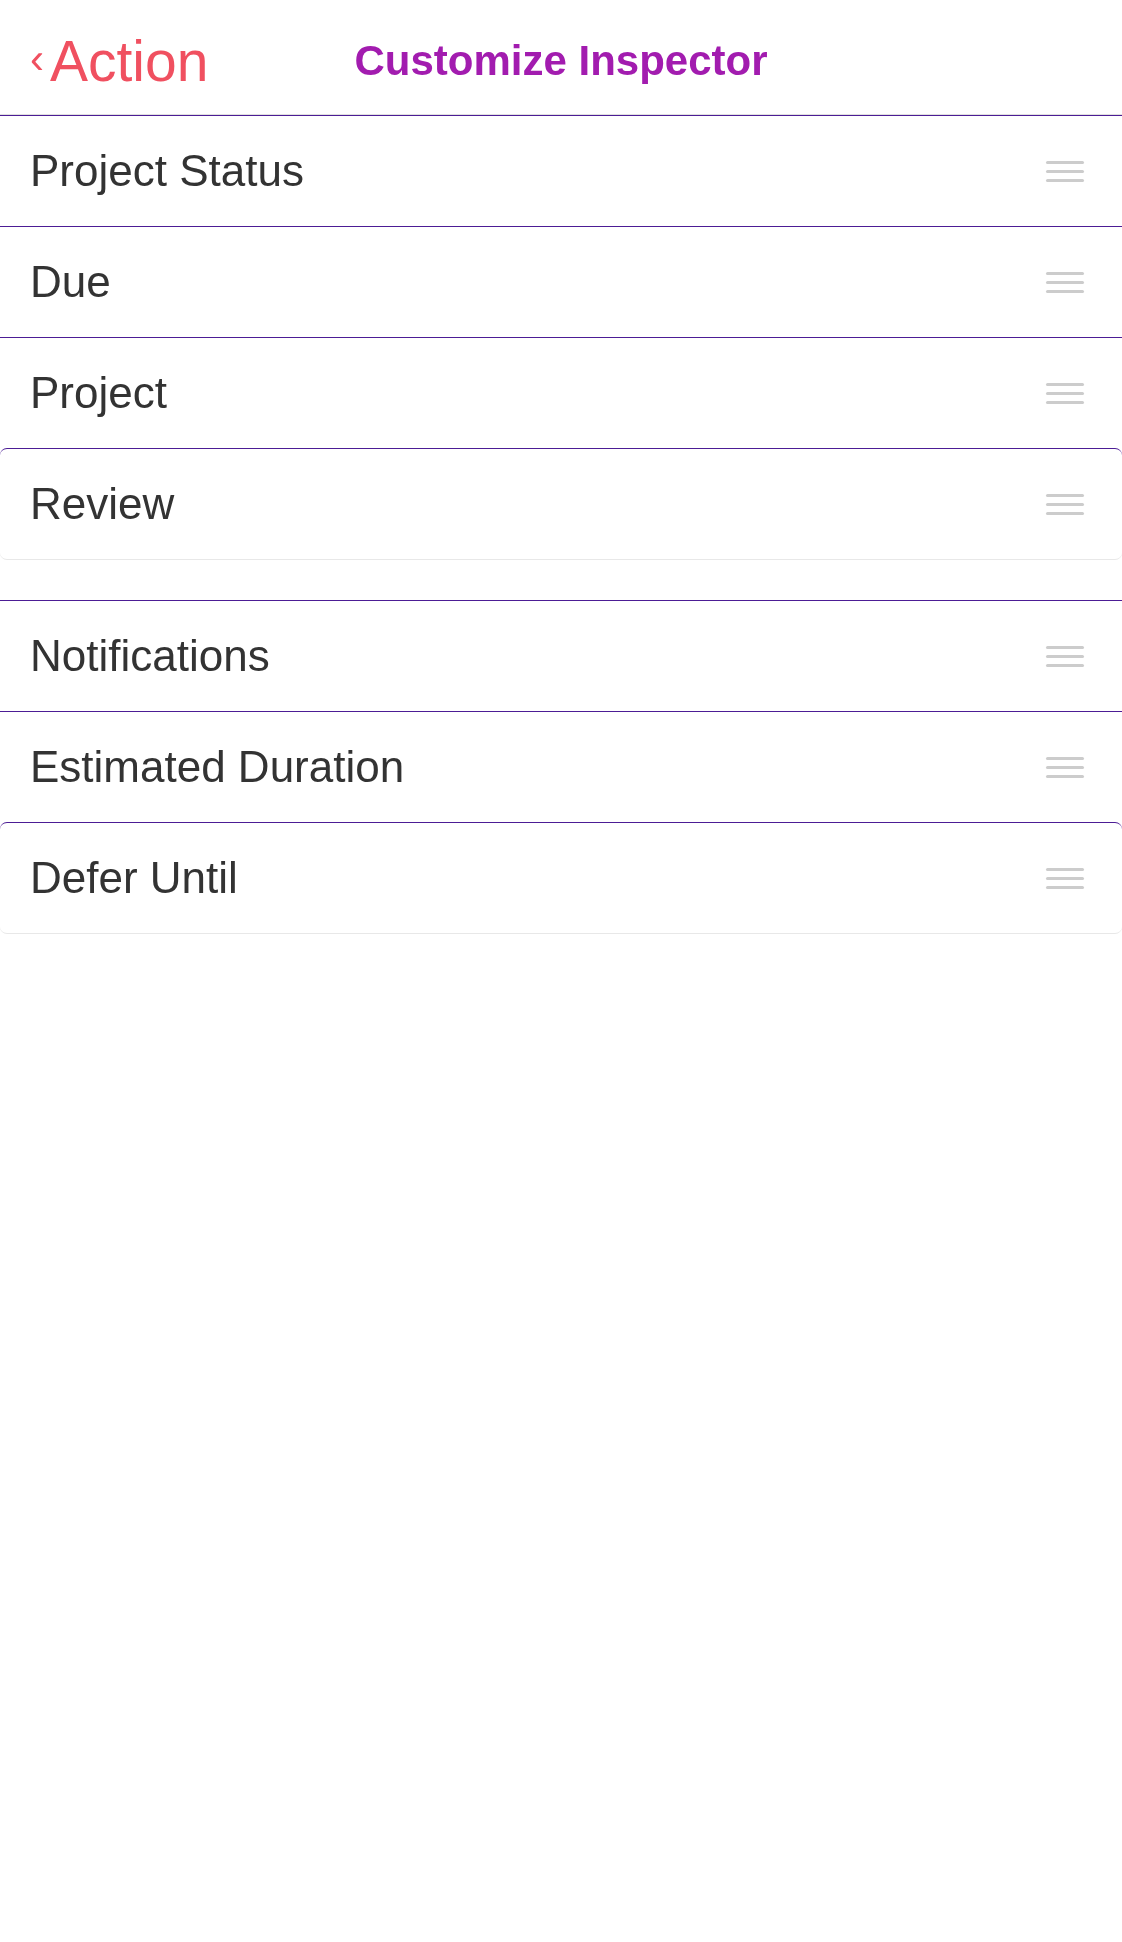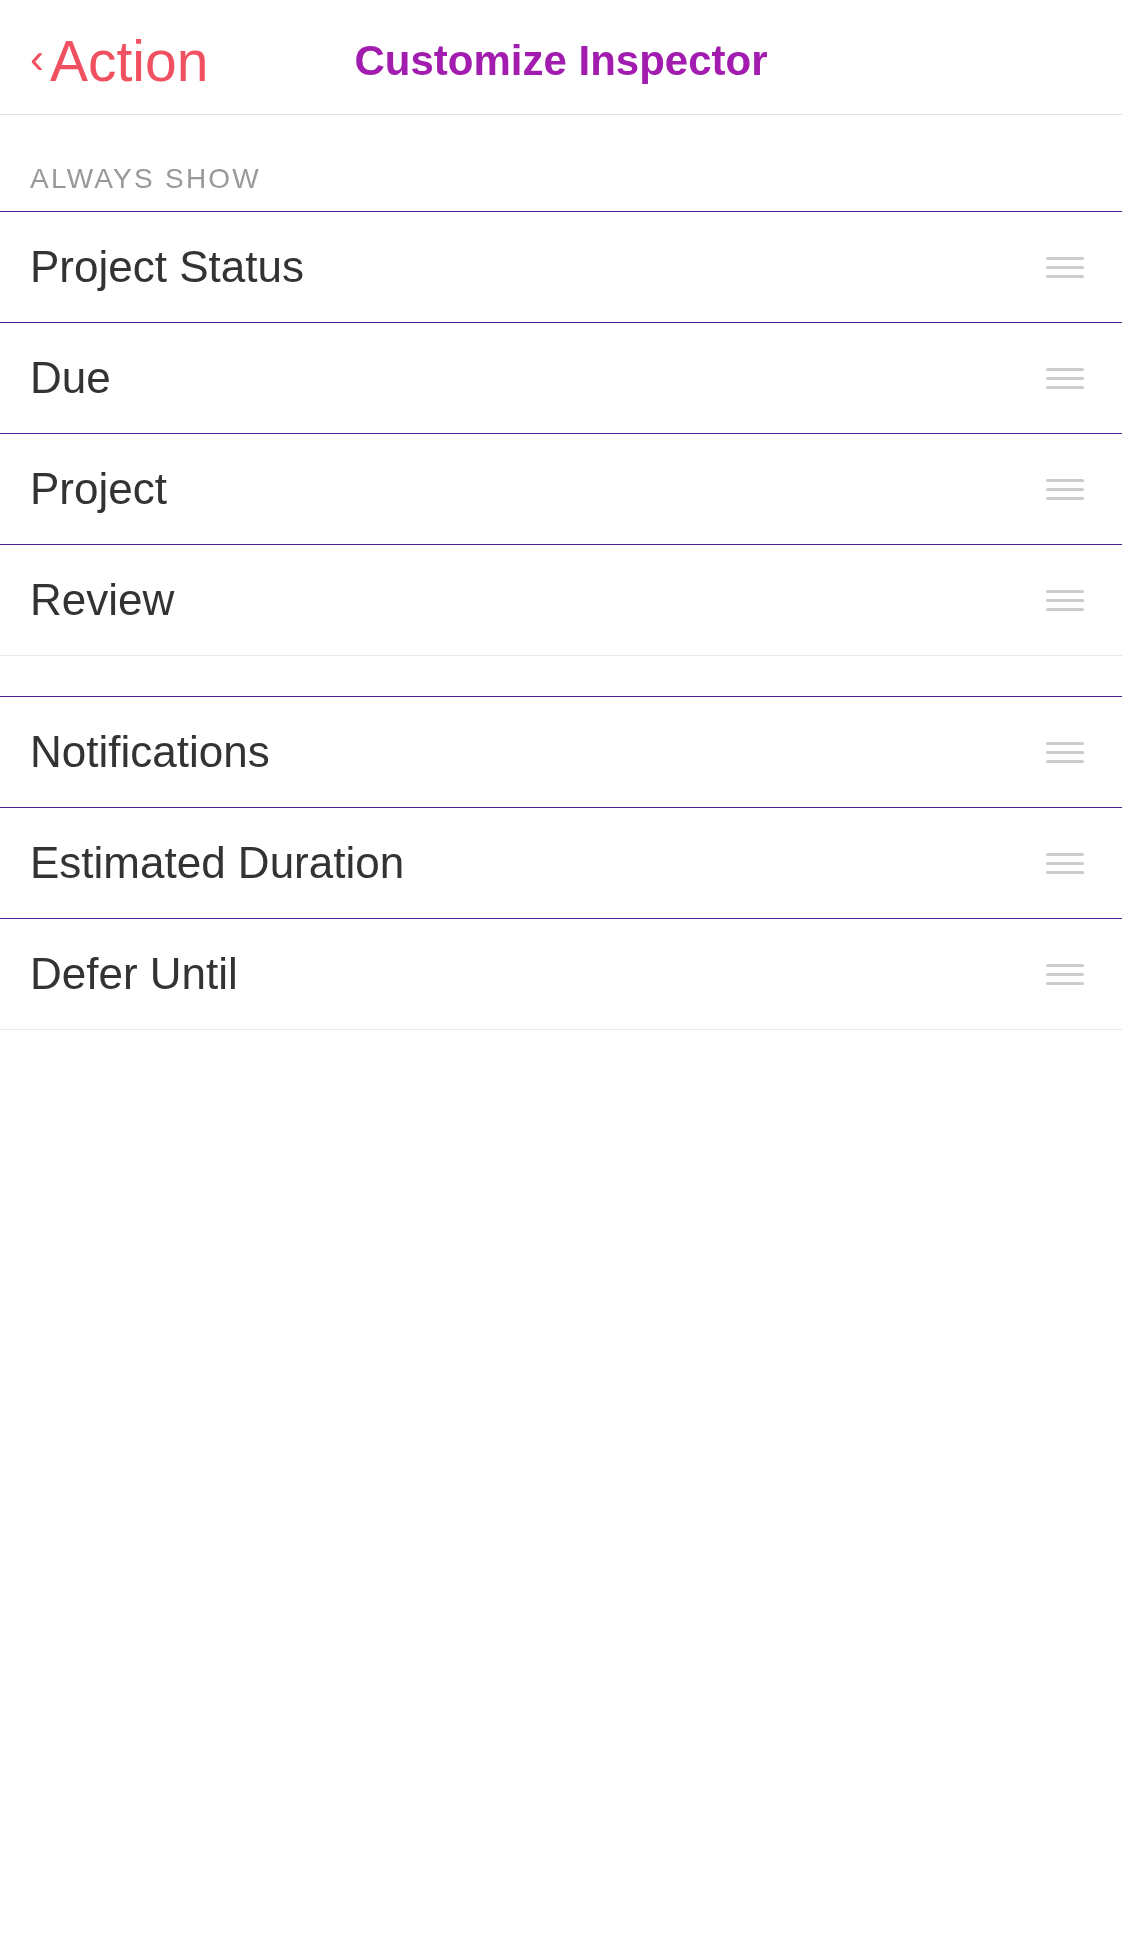--- a/index.html
+++ b/index.html
@@ -71,20 +71,21 @@
     .list-item {
       display: flex;
       align-items: center;
       justify-content: space-between;
       padding: 30px 30px;
       border-top: 1px solid #4c1d95;
     }
 
     .list-item:last-child {
       border-bottom: 1px solid #e8e8e8;
+      border-radius: 7px;
     }
 
     .item-label {
       font-size: 44px;
       font-weight: 400;
       color: #333333;
     }
 
     .drag-handle {
       display: flex;
@@ -112,21 +113,20 @@
   <a class="back-button" href="#">
     <span class="back-chevron">‹</span>
     <span class="back-label">Action</span>
   </a>
   <span class="nav-title">Customize Inspector</span>
 </div>
 
 <div class="content">
 
   <div>
-    <div class="section-header">ALWAYS SHOW</div>
 
     <div class="list-item">
       <span class="item-label">Project Status</span>
       <div class="drag-handle">
         <div class="drag-line"></div>
         <div class="drag-line"></div>
         <div class="drag-line"></div>
       </div>
     </div>
 

